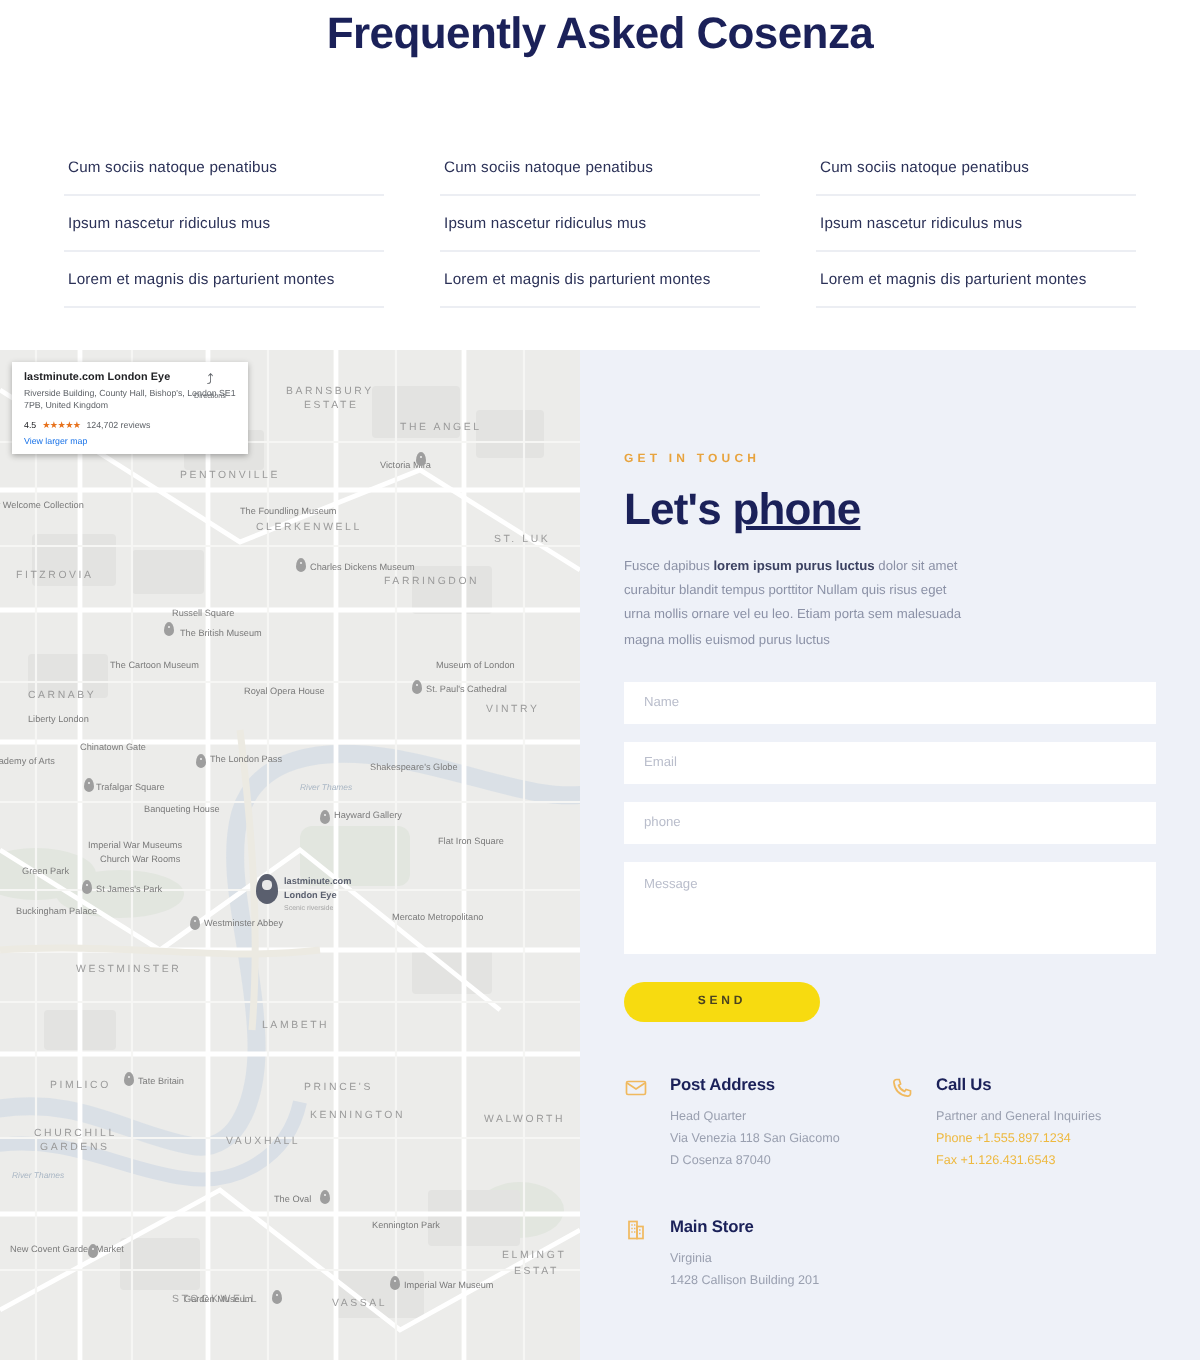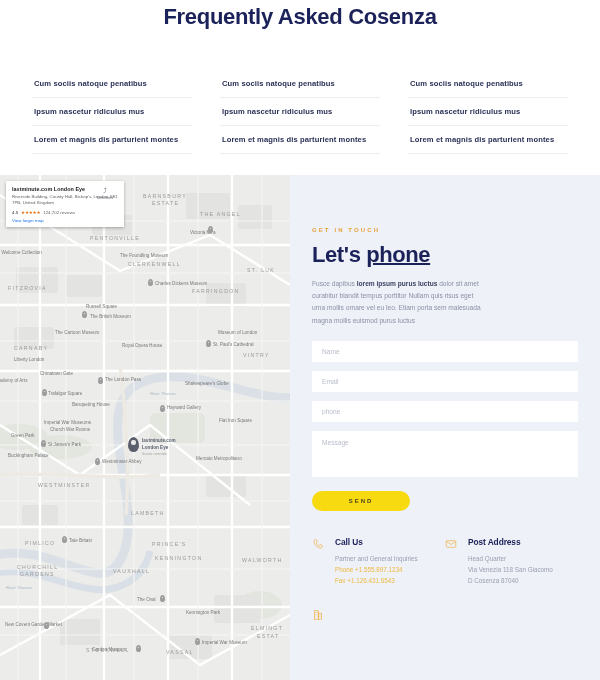--- a/index.html
+++ b/index.html
@@ -21,21 +21,21 @@
     padding-top: 4px;
   }
   .faq-grid {
     display: flex;
     gap: 28px;
     padding: 40px 32px 0 32px;
   }
   .faq-col { flex: 1; }
   .faq-item {
     font-size: 7.6px;
-    font-weight: bold;
+    font-weight: normal;
     color: #2b3157;
     padding: 9px 2px 9px 2px;
     border-bottom: 1px solid #eceef3;
     letter-spacing: 0.1px;
     cursor: pointer;
   }
 
   
   .lower {
     position: absolute;
@@ -388,52 +388,57 @@
       <input class="field" type="tel" placeholder="phone" style="">
       <textarea class="field msg" placeholder="Message" style=""></textarea>
       <button class="send-btn" type="submit">SEND</button>
     </form>
 
     <div class="info-grid">
 
       <div class="info-block">
         <div class="info-icon">
           <svg width="12" height="12" viewBox="0 0 24 24" fill="none" stroke="#f0b95e" stroke-width="1.7">
+            <rect x="2.5" y="5.5" width="19" height="13" rx="1.5"></rect>
+            <path d="M3 7 L12 13 L21 7"></path>
+          </svg>
+        </div>
+        <div>
+          <div class="info-title">Post Address</div>
+          <div class="info-line">Head Quarter</div>
+          <div class="info-line">Via Venezia 118 San Giacomo</div>
+          <div class="info-line">D Cosenza 87040</div>
+        </div>
+      </div>
+
+      <div class="info-block">
+        <div class="info-icon">
+          <svg width="12" height="12" viewBox="0 0 24 24" fill="none" stroke="#f0b95e" stroke-width="1.7">
             <path d="M6.6 3.5 L9.2 3.5 L10.6 8 L8.6 9.4 C9.6 12 12 14.4 14.6 15.4 L16 13.4 L20.5 14.8 L20.5 17.4 C20.5 19 19.2 20.3 17.6 20.1 C9.8 19.2 4.8 14.2 3.9 6.4 C3.7 4.8 5 3.5 6.6 3.5 Z"></path>
           </svg>
         </div>
         <div>
           <div class="info-title">Call Us</div>
           <div class="info-line">Partner and General Inquiries</div>
           <div class="info-line hl">Phone +1.555.897.1234</div>
           <div class="info-line hl">Fax +1.126.431.6543</div>
-        </div>
-      </div>
-
-      <div class="info-block">
-        <div class="info-icon">
-          <svg width="12" height="12" viewBox="0 0 24 24" fill="none" stroke="#f0b95e" stroke-width="1.7">
-            <rect x="2.5" y="5.5" width="19" height="13" rx="1.5"></rect>
-            <path d="M3 7 L12 13 L21 7"></path>
-          </svg>
-        </div>
-        <div>
-          <div class="info-title">Post Address</div>
-          <div class="info-line">Head Quarter</div>
-          <div class="info-line">Via Venezia 118 San Giacomo</div>
-          <div class="info-line">D Cosenza 87040</div>
         </div>
       </div>
 
 
       <div class="info-block">
         <div class="info-icon">
           <svg width="12" height="12" viewBox="0 0 24 24" fill="none" stroke="#f0b95e" stroke-width="1.7">
             <rect x="5" y="3.5" width="8" height="17"></rect>
             <rect x="13" y="8.5" width="6" height="12"></rect>
             <path d="M7.3 7 h1.4 M10 7 h1.4 M7.3 10.5 h1.4 M10 10.5 h1.4 M7.3 14 h1.4 M10 14 h1.4 M15 12 h1.6 M15 15.5 h1.6"></path>
           </svg>
         </div>
+        <div>
+          <div class="info-title">Main Store</div>
+          <div class="info-line">Virginia</div>
+          <div class="info-line">1428 Callison Building 201</div>
+        </div>
       </div>
 
     </div>
   </div>
 </div>
 
 </body></html>

